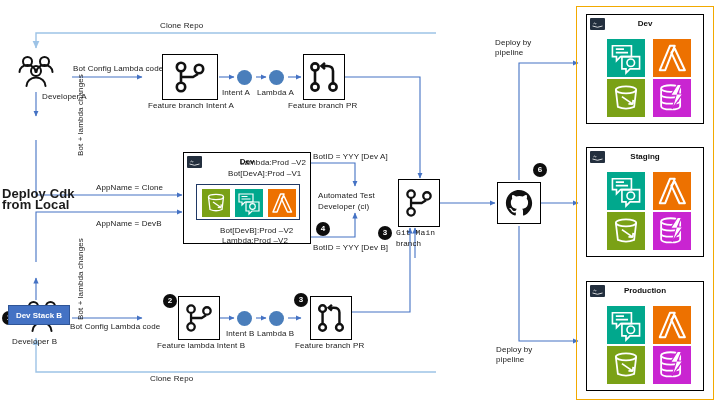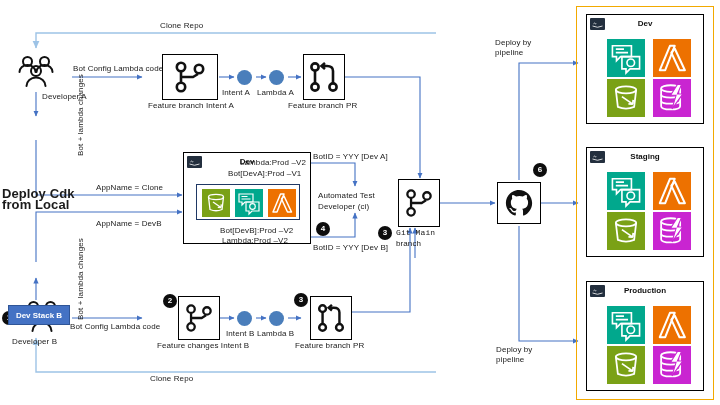--- a/index.html
+++ b/index.html
@@ -295,21 +295,21 @@
     <svg width="30" height="30" viewBox="0 0 34 32">
       <g fill="none" stroke="#111" stroke-width="2.6">
         <circle cx="8" cy="6" r="4.2"></circle>
         <circle cx="8" cy="26" r="4.2"></circle>
         <circle cx="26" cy="8" r="4.2"></circle>
         <path d="M8,10.5 L8,21.5"></path>
         <path d="M8,16 L20,16 L25,13"></path>
       </g>
     </svg>
   </div>
-  <div class="lbl c" style="left:157px;top:341px;width:84px;">Feature changes Intent B</div>
+  <div class="lbl c" style="left:157px;top:341px;width:84px;">Feature lambda Intent B</div>
 
   <div class="bcircle" style="left:237px;top:311px;width:15px;height:15px;"></div>
   <div class="lbl c" style="left:226px;top:329px;width:38px;">Intent B</div>
 
   <div class="bcircle" style="left:269px;top:311px;width:15px;height:15px;"></div>
   <div class="lbl c" style="left:257px;top:329px;width:40px;">Lambda B</div>
 
   <div class="badge" style="left:294px;top:293px;">3</div>
   <div class="gitbox" style="left:310px;top:296px;width:42px;height:44px;">
     <svg width="30" height="30" viewBox="0 0 30 32">

